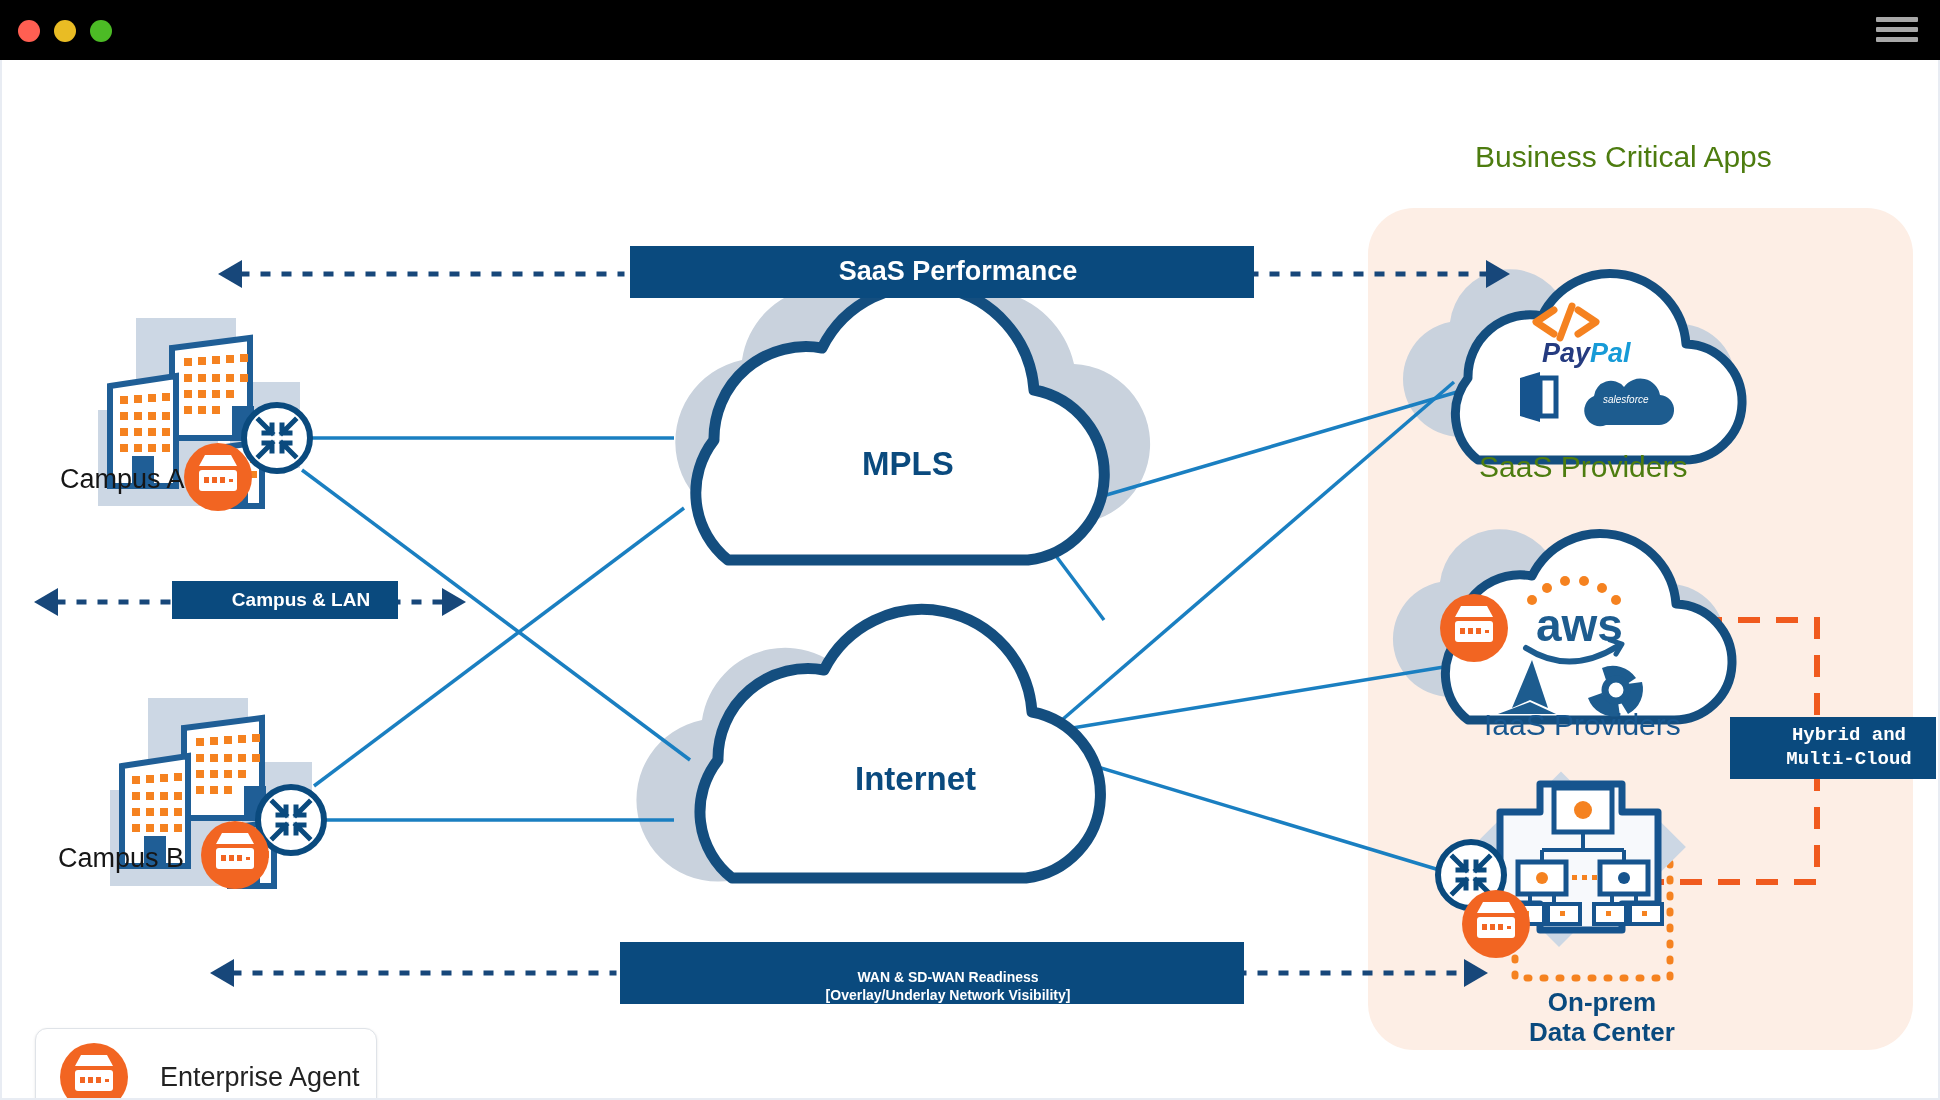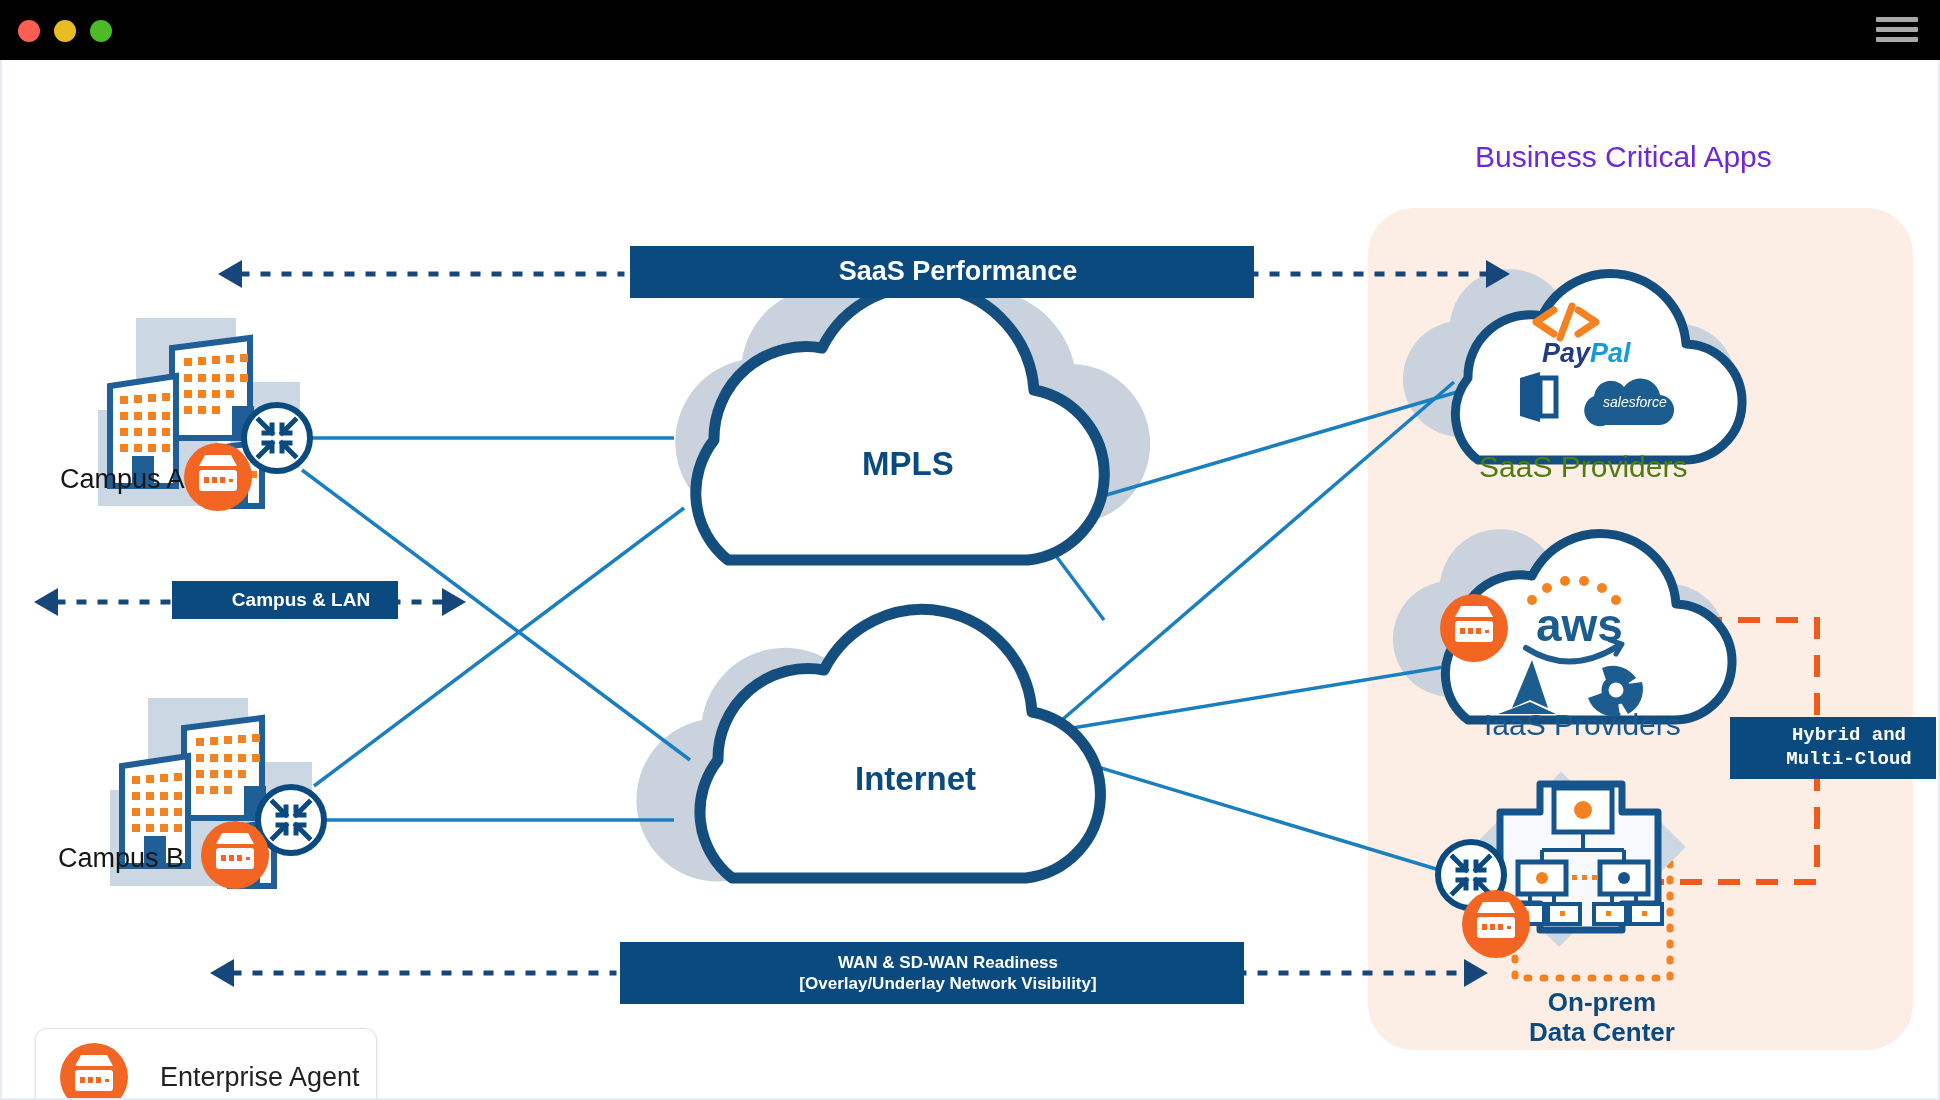--- a/index.html
+++ b/index.html
@@ -22,27 +22,27 @@
   
   #canvas{position:absolute;left:0;top:60px;width:1940px;height:1040px;background:#ffffff;
           border-left:2px solid #e8ecf3;border-right:2px solid #e8ecf3;border-bottom:2px solid #e8ecf3;
           box-sizing:border-box;overflow:hidden;}
   #svgroot{position:absolute;left:0;top:0;width:1940px;height:1040px;}
 
   
   .banner{position:absolute;background:#0a4a7e;color:#ffffff;font-weight:bold;
           display:flex;align-items:center;justify-content:center;text-align:center;line-height:1.25;padding-left:32px;}
   #banner-saas{left:628px;top:186px;width:592px;height:52px;font-size:27px;}
-  #banner-wan{left:618px;top:882px;width:592px;height:62px;font-size:17px;}
+  #banner-wan{left:618px;top:882px;width:592px;height:62px;font-size:14px;align-items:flex-end;}
   #badge-campus-lan{left:170px;top:521px;width:194px;height:38px;font-size:19px;}
   #badge-hybrid{left:1728px;top:657px;width:174px;height:62px;font-size:19px;font-family:Liberation Mono, monospace;}
 
   
   .lbl{position:absolute;white-space:nowrap;}
-  #title-bca{left:1473px;top:80px;font-size:30px;color:#6d28d9;text-align:right;}
+  #title-bca{left:1473px;top:80px;font-size:30px;color:#4d7c0f;text-align:right;}
   #lbl-campusA{left:58px;top:404px;font-size:27px;color:#161616;}
   #lbl-campusB{left:56px;top:783px;font-size:27px;color:#161616;}
   #lbl-saasp{left:1477px;top:390px;font-size:30px;color:#4d7c0f;}
   #lbl-iaasp{left:1482px;top:648px;font-size:30px;color:#18578f;}
   #lbl-onprem{left:1527px;top:928px;font-size:26px;color:#0a4a7e;font-weight:bold;
               text-align:center;line-height:1.15;}
   .cloudtext{position:absolute;font-size:33px;font-weight:bold;color:#0a4a7e;}
   #txt-mpls{left:860px;top:385px;}
   #txt-internet{left:853px;top:700px;}
 
@@ -334,21 +334,21 @@
           <use href="#routerGlyph" x="1469" y="815"></use>
         </g>
       <g>
           <use href="#agentGlyph" x="1494" y="864"></use>
         </g>
     </svg>
 
     <div class="lbl" style="left:1540px;top:278px;font-size:27px;font-weight:bold;font-style:italic;">
       <span style="color:#253b80;">Pay</span><span style="color:#179bd7;">Pal</span>
     </div>
-    <div class="lbl" style="left:1601px;top:334px;font-size:14px;font-style:italic;color:#ffffff;">salesforce</div>
+    <div class="lbl" style="left:1601px;top:334px;font-size:10px;font-style:italic;color:#ffffff;">salesforce</div>
 
     <div class="lbl" style="left:1534px;top:538px;font-size:46px;font-weight:bold;color:#1d5c8f;">aws</div>
 
     <div class="cloudtext" id="txt-mpls">MPLS</div>
     <div class="cloudtext" id="txt-internet">Internet</div>
 
     <div class="banner" id="banner-saas">SaaS Performance</div>
 
     <div class="banner" id="banner-wan">
       <div>

